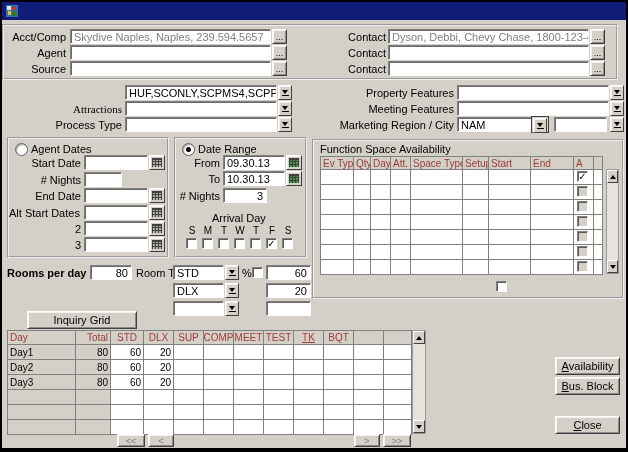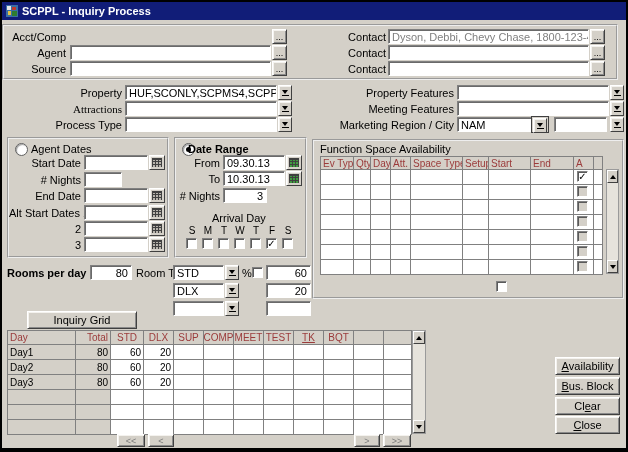--- a/index.html
+++ b/index.html
@@ -69,48 +69,47 @@
 <body>
 
 <div class="window">
   <div class="titlebar">
     <span class="appicon">
       <i style="left:1px;top:1px;width:4px;height:4px;background:#e8e8e8"></i>
       <i style="left:6px;top:2px;width:4px;height:3px;background:#c0392b"></i>
       <i style="left:2px;top:6px;width:3px;height:4px;background:#e2c044"></i>
       <i style="left:6px;top:6px;width:5px;height:5px;background:#2e7d32"></i>
     </span>
-    <span class="titletext">SCPPL - Inquiry Process</span>
   </div>
 
   <div class="content">
 
     <div class="groupbox" style="left:0;top:4px;width:616px;height:56px;">
       <span class="lbl r" style="left:0;top:4px;width:62px;">Acct/Comp</span>
+      <div class="field graytxt" style="left:66px;top:3px;width:201px;">Skydive Naples, Naples, 239.594.5657</div>
       <div class="btn small" style="left:268px;top:3px;width:15px;height:15px;">...</div>
       <span class="lbl r" style="left:320px;top:4px;width:62px;">Contact</span>
       <div class="field graytxt" style="left:384px;top:3px;width:201px;">Dyson, Debbi, Chevy Chase, 1800-123-4567</div>
       <div class="btn small" style="left:586px;top:3px;width:15px;height:15px;">...</div>
 
       <span class="lbl r" style="left:0;top:20px;width:62px;">Agent</span>
       <div class="field" style="left:66px;top:19px;width:201px;"></div>
       <div class="btn small" style="left:268px;top:19px;width:15px;height:15px;">...</div>
       <span class="lbl r" style="left:320px;top:20px;width:62px;">Contact</span>
       <div class="field" style="left:384px;top:19px;width:201px;"></div>
       <div class="btn small" style="left:586px;top:19px;width:15px;height:15px;">...</div>
 
       <span class="lbl r" style="left:0;top:36px;width:62px;">Source</span>
       <div class="field" style="left:66px;top:35px;width:201px;"></div>
       <div class="btn small" style="left:268px;top:35px;width:15px;height:15px;">...</div>
       <span class="lbl r" style="left:320px;top:36px;width:62px;">Contact</span>
       <div class="field" style="left:384px;top:35px;width:201px;"></div>
       <div class="btn small" style="left:586px;top:35px;width:15px;height:15px;">...</div>
     </div>
 
-    <span class="lbl r" style="left:0;top:66px;width:120px;">Property</span>
     <div class="field" style="left:123px;top:65px;width:152px;">HUF,SCONLY,SCPMS4,SCPPL</div>
     <span class="ddbtn" style="left:276px;top:65px;">
         <span class="tri"></span>
         <span class="bar"></span>
       </span>
     <span class="lbl r" style="left:330px;top:66px;width:122px;">Property Features</span>
     <div class="field" style="left:455px;top:65px;width:152px;"></div>
     <span class="ddbtn" style="left:608px;top:65px;">
         <span class="tri"></span>
         <span class="bar"></span>
@@ -175,21 +174,21 @@
         </span>
       <span class="lbl r" style="left:0;top:99px;width:72px;">3</span>
       <div class="field" style="left:75px;top:98px;width:64px;"></div>
       <span class="calbtn" style="left:140px;top:98px;">
           <span class="calicon"></span>
         </span>
     </div>
 
     <div class="groupbox" style="left:172px;top:117px;width:133px;height:121px;">
       <span class="radio checked" style="left:6px;top:4px;"></span>
-      <span class="lbl" style="left:12px;top:3px;font-weight:bold;">Date Range</span>
+      <span class="lbl" style="left:22px;top:3px;">Date Range</span>
       <span class="lbl r" style="left:0;top:17px;width:44px;">From</span>
       <div class="field" style="left:47px;top:16px;width:62px;">09.30.13</div>
       <span class="calbtn" style="left:110px;top:16px;">
           <span class="calicon green"></span>
         </span>
       <span class="lbl r" style="left:0;top:33px;width:44px;">To</span>
       <div class="field" style="left:47px;top:32px;width:62px;">10.30.13</div>
       <span class="calbtn" style="left:110px;top:32px;">
           <span class="calicon green"></span>
         </span>
@@ -455,24 +454,19 @@
     <div class="btn" style="left:553px;top:337px;width:65px;height:18px;">
         <span></span>
         <span class="u">A</span>
         <span>vailability</span>
       </div>
     <div class="btn" style="left:553px;top:357px;width:65px;height:18px;">
         <span></span>
         <span class="u">B</span>
         <span style="white-space:pre;">us. Block</span>
       </div>
-    <div class="btn" style="left:553px;top:377px;width:65px;height:18px;">
-        <span>Cl</span>
-        <span class="u">e</span>
-        <span>ar</span>
-      </div>
     <div class="btn" style="left:553px;top:396px;width:65px;height:18px;">
         <span></span>
         <span class="u">C</span>
         <span>lose</span>
       </div>
   </div>
 </div>
 
 </body></html>

